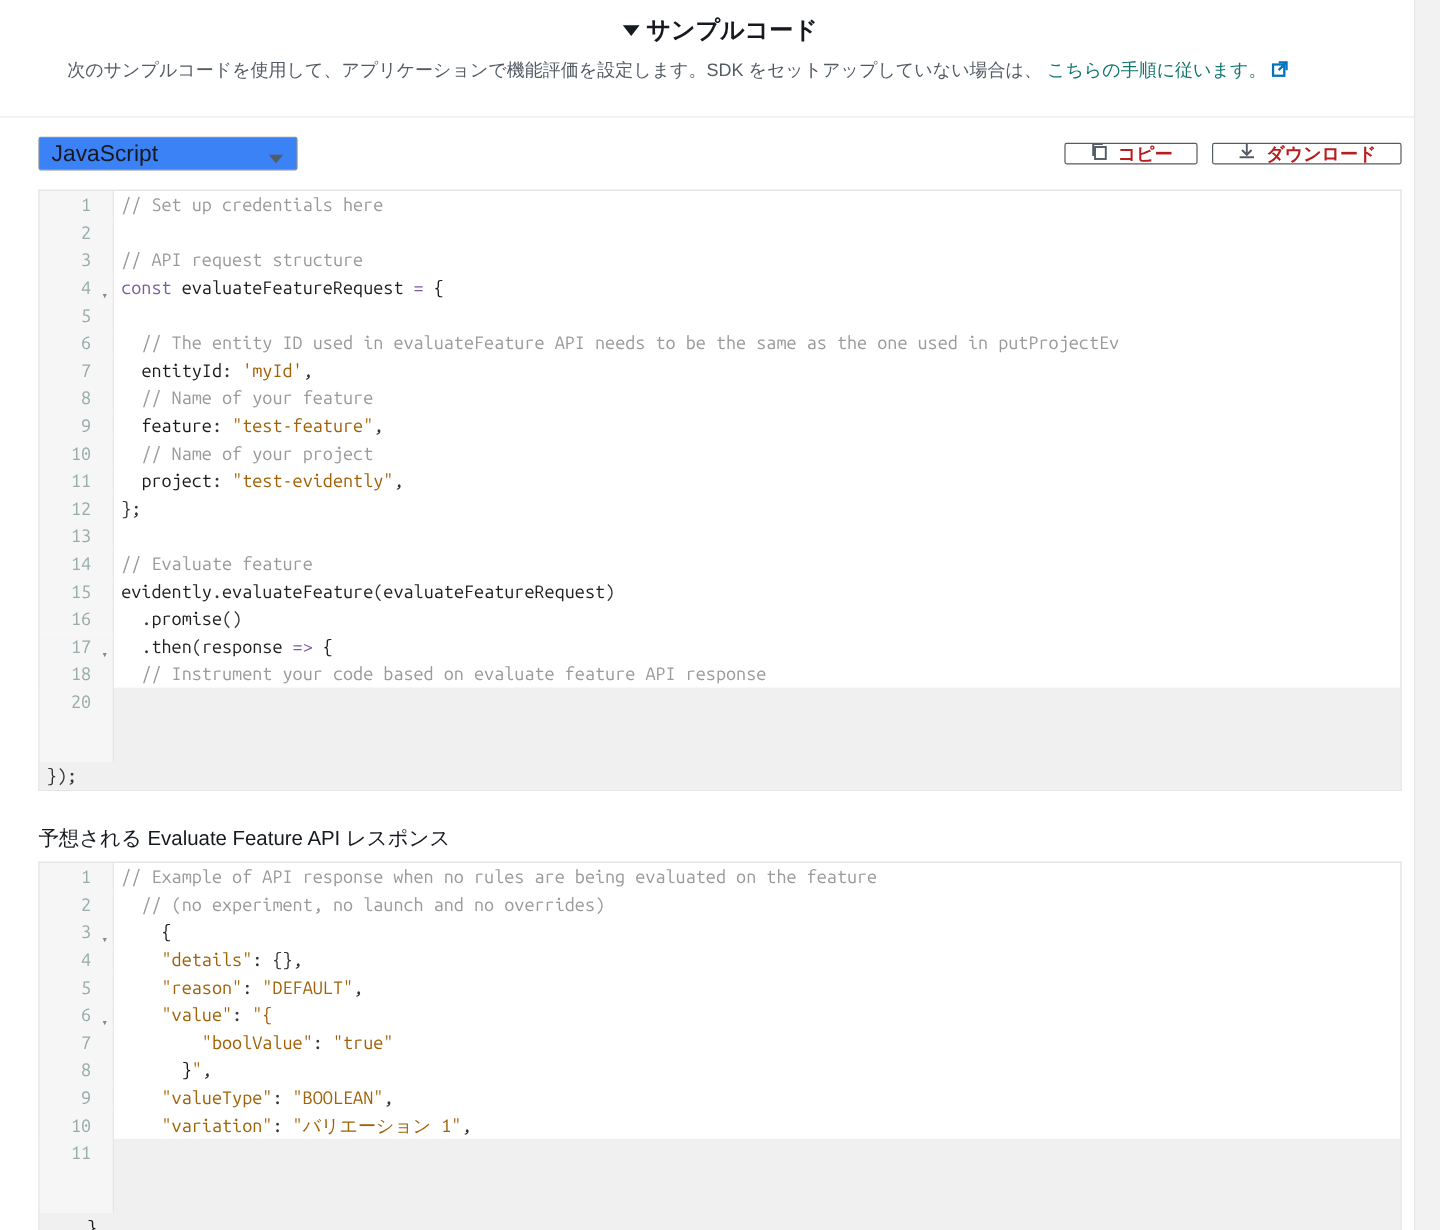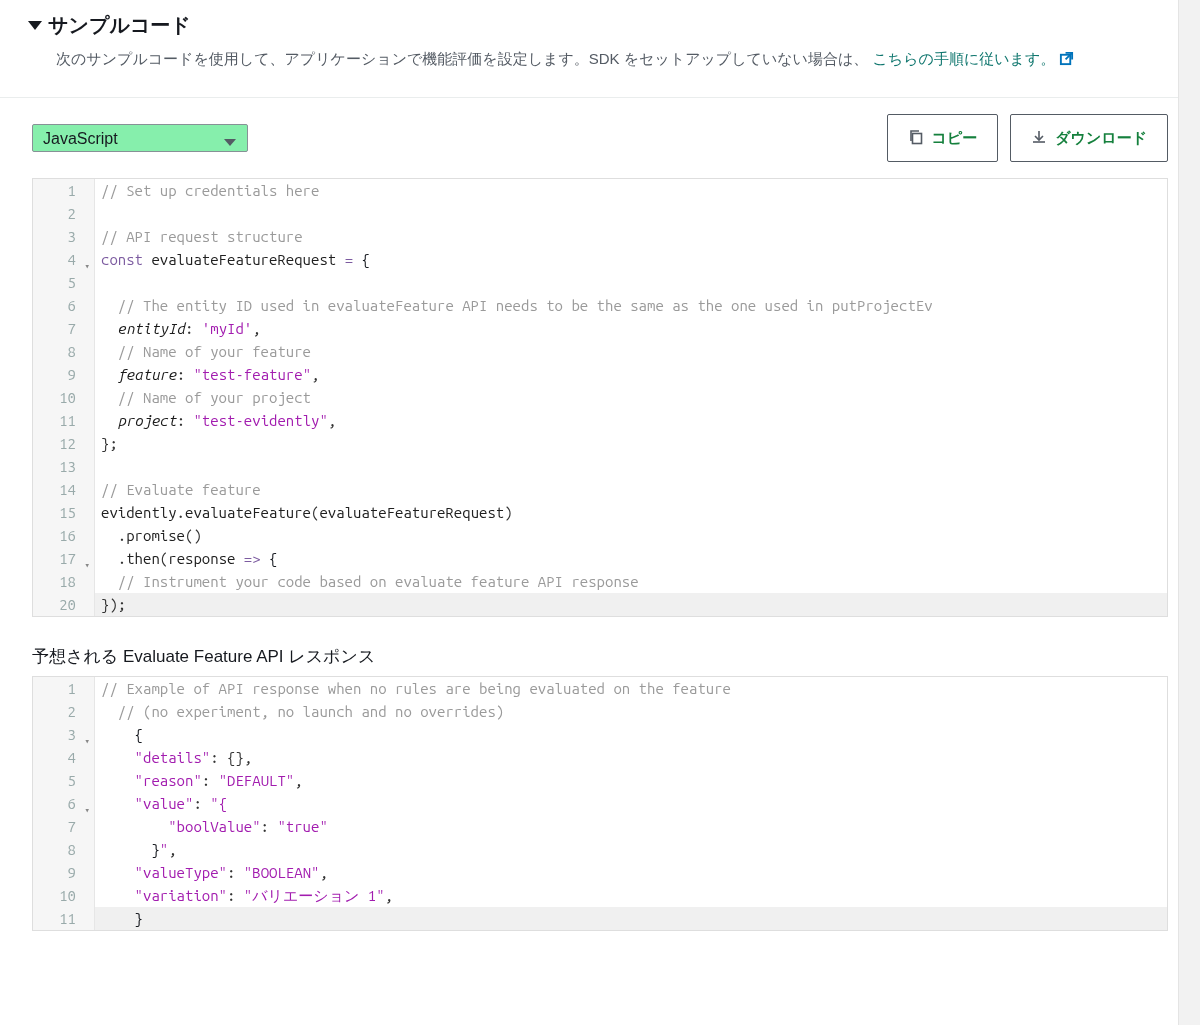--- a/index.html
+++ b/index.html
@@ -15,20 +15,21 @@
   }
   .header-section {
     padding: 12px 28px 24px 28px;
     border-bottom: 1px solid #eaeded;
   }
   .title-row {
     display: flex;
     align-items: center;
     gap: 6px;
     margin-bottom: 8px;
+    justify-content: center;
   }
   .title-row .caret {
     display:inline-block;
     width:0;height:0;
     border-left:7px solid transparent;
     border-right:7px solid transparent;
     border-top:9px solid #16191f;
   }
   .title-row h2 {
     font-size: 20px;
@@ -58,44 +59,44 @@
   }
   .select-wrap {
     position:relative;
     width: 216px;
   }
   .select-wrap select {
     width:100%;
     height:28px;
     padding: 0 36px 0 10px;
     border:1px solid #879196;
-    background:#86efac;
-    font-size:16px;
+    background:#3b82f6;
+    font-size:19px;
     color:#16191f;
     appearance:none;
     -webkit-appearance:none;
     border-radius:2px;
   }
   .select-wrap::after {
     content:"";
     position:absolute;
     right:12px; top:15px;
     width:0;height:0;
     border-left:6px solid transparent;
     border-right:6px solid transparent;
     border-top:7px solid #545b64;
     pointer-events:none;
   }
   .btn-group { display:flex; gap:12px; }
   .btn {
-    height:48px;
+    height:18px;
     padding: 0 20px;
     border:1px solid #545b64;
     background:#fff;
-    color:#15803d;
+    color:#b91c1c;
     font-size:15px;
     display:flex;
     align-items:center;
     gap:8px;
     cursor:pointer;
     border-radius:2px;
     font-weight:600;
     justify-content:center;
   }
   .btn svg { width:16px; height:16px; }
@@ -105,21 +106,21 @@
     border:1px solid #dedede;
     font-family: "Monaco","Menlo","Ubuntu Mono","Consolas",monospace;
     font-size: 15px;
     line-height: 23px;
     background:#fff;
     overflow:hidden;
   }
   .editor .line {
     display:flex;
   }
-  .editor .line.hl { background:#f0f0f0; }
+  .editor .line.hl { background:#f0f0f0;flex-direction:column; }
   .gutter {
     width:62px;
     flex:0 0 62px;
     text-align:right;
     padding-right:18px;
     color:#9aa;
     background:#f6f6f6;
     border-right:1px solid #e6e6e6;
     user-select:none;
     position:relative;
@@ -133,23 +134,23 @@
   }
   .code {
     padding-left:6px;
     white-space:pre;
     flex:1;
     overflow:hidden;
   }
   .tok-com  { color:#9a9a9a; }
   .tok-kw   { color:#7c5ba0; } 
   .tok-id   { color:#202020; }
-  .tok-str  { color:#a21caf; } 
+  .tok-str  { color:#a16207; } 
   .tok-punc { color:#333; }
-  .tok-prop { color:#1a1a1a;font-style:italic; }
+  .tok-prop { color:#1a1a1a; }
   .tok-op   { color:#7c5ba0; }
   
   .subsection-title {
     margin: 0 32px 8px 32px;
     font-size: 17px;
     font-weight: 400;
     color: #16191f;
   }
   .scroll-right-edge {
     position: fixed;

